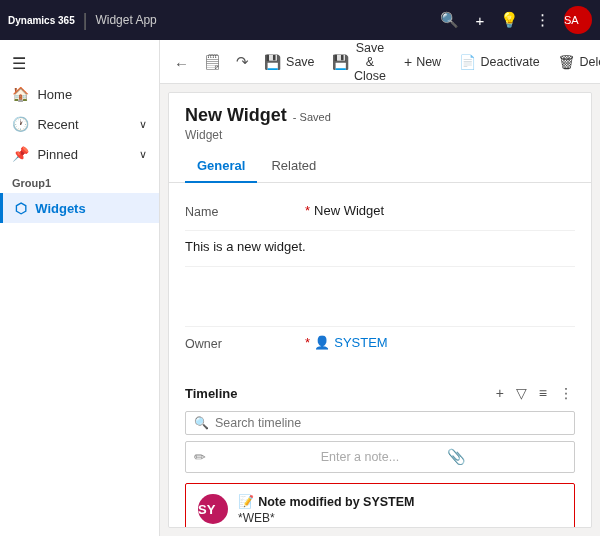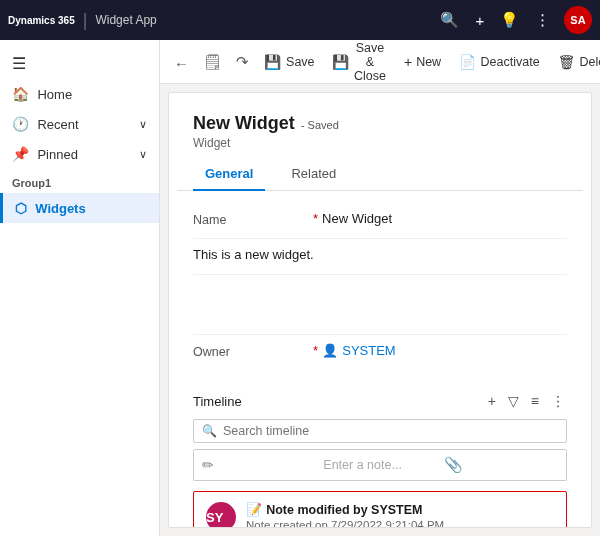--- a/index.html
+++ b/index.html
@@ -50,23 +50,23 @@
       align-items: center;
     }
     .nav-avatar {
       width: 28px;
       height: 28px;
       border-radius: 50%;
       background: #c00;
       color: white;
       display: flex;
       align-items: center;
-      justify-content: center;
+      justify-content: flex-start;
       font-size: 11px;
-      font-weight: 700;
+      font-weight: 400;
     }
 
     
     .layout {
       display: flex;
       height: calc(536px - 40px);
     }
 
     
     .sidebar {
@@ -151,21 +151,21 @@
     }
 
     
     .form-area {
       flex: 1;
       overflow-y: auto;
       background: #fff;
       margin: 8px;
       border: 1px solid #e0e0e0;
       border-radius: 2px;
-      padding: 8px;
+      padding: 0;
     }
 
     .form-header {
       padding: 12px 16px 0;
     }
     .form-title {
       font-size: 18px;
       font-weight: 600;
       color: #1a1a1a;
     }
@@ -174,21 +174,21 @@
       color: #666;
       margin-top: 2px;
     }
 
     
     .form-tabs {
       display: flex;
       padding: 0 16px;
       margin-top: 8px;
       border-bottom: 1px solid #e0e0e0;
-      gap: 14px;
+      gap: 2px;
     }
     .tab {
       padding: 8px 12px;
       font-size: 13px;
       cursor: pointer;
       color: #555;
       border-bottom: 2px solid transparent;
       margin-bottom: -1px;
     }
     .tab.active {
@@ -239,21 +239,21 @@
     .timeline-section {
       padding: 8px 16px 12px;
     }
     .timeline-header {
       display: flex;
       align-items: center;
       margin-bottom: 8px;
     }
     .timeline-title {
       font-size: 13px;
-      font-weight: 400;
+      font-weight: 700;
       color: #1a1a1a;
       flex: 1;
     }
     .timeline-actions {
       display: flex;
       gap: 8px;
       align-items: center;
     }
     .timeline-action-btn {
       background: none;
@@ -503,21 +503,20 @@
 
         <div class="timeline-entry">
           <div class="entry-avatar">
             <span>SY</span>
           </div>
           <div class="entry-body">
             <div class="entry-title">
               <span style="font-size:13px; color:#555;">📝</span>
               <span>Note modified by SYSTEM</span>
             </div>
-            <div class="entry-meta">Note created on 7/29/2022 9:21:04 PM</div>
             <div class="entry-content">*WEB*</div>
 
           </div>
           <div style="display:flex; flex-direction:column; align-items:flex-end; justify-content:flex-end; min-width:60px;">
             
           </div>
         </div>
 
       </div>
     </div>

